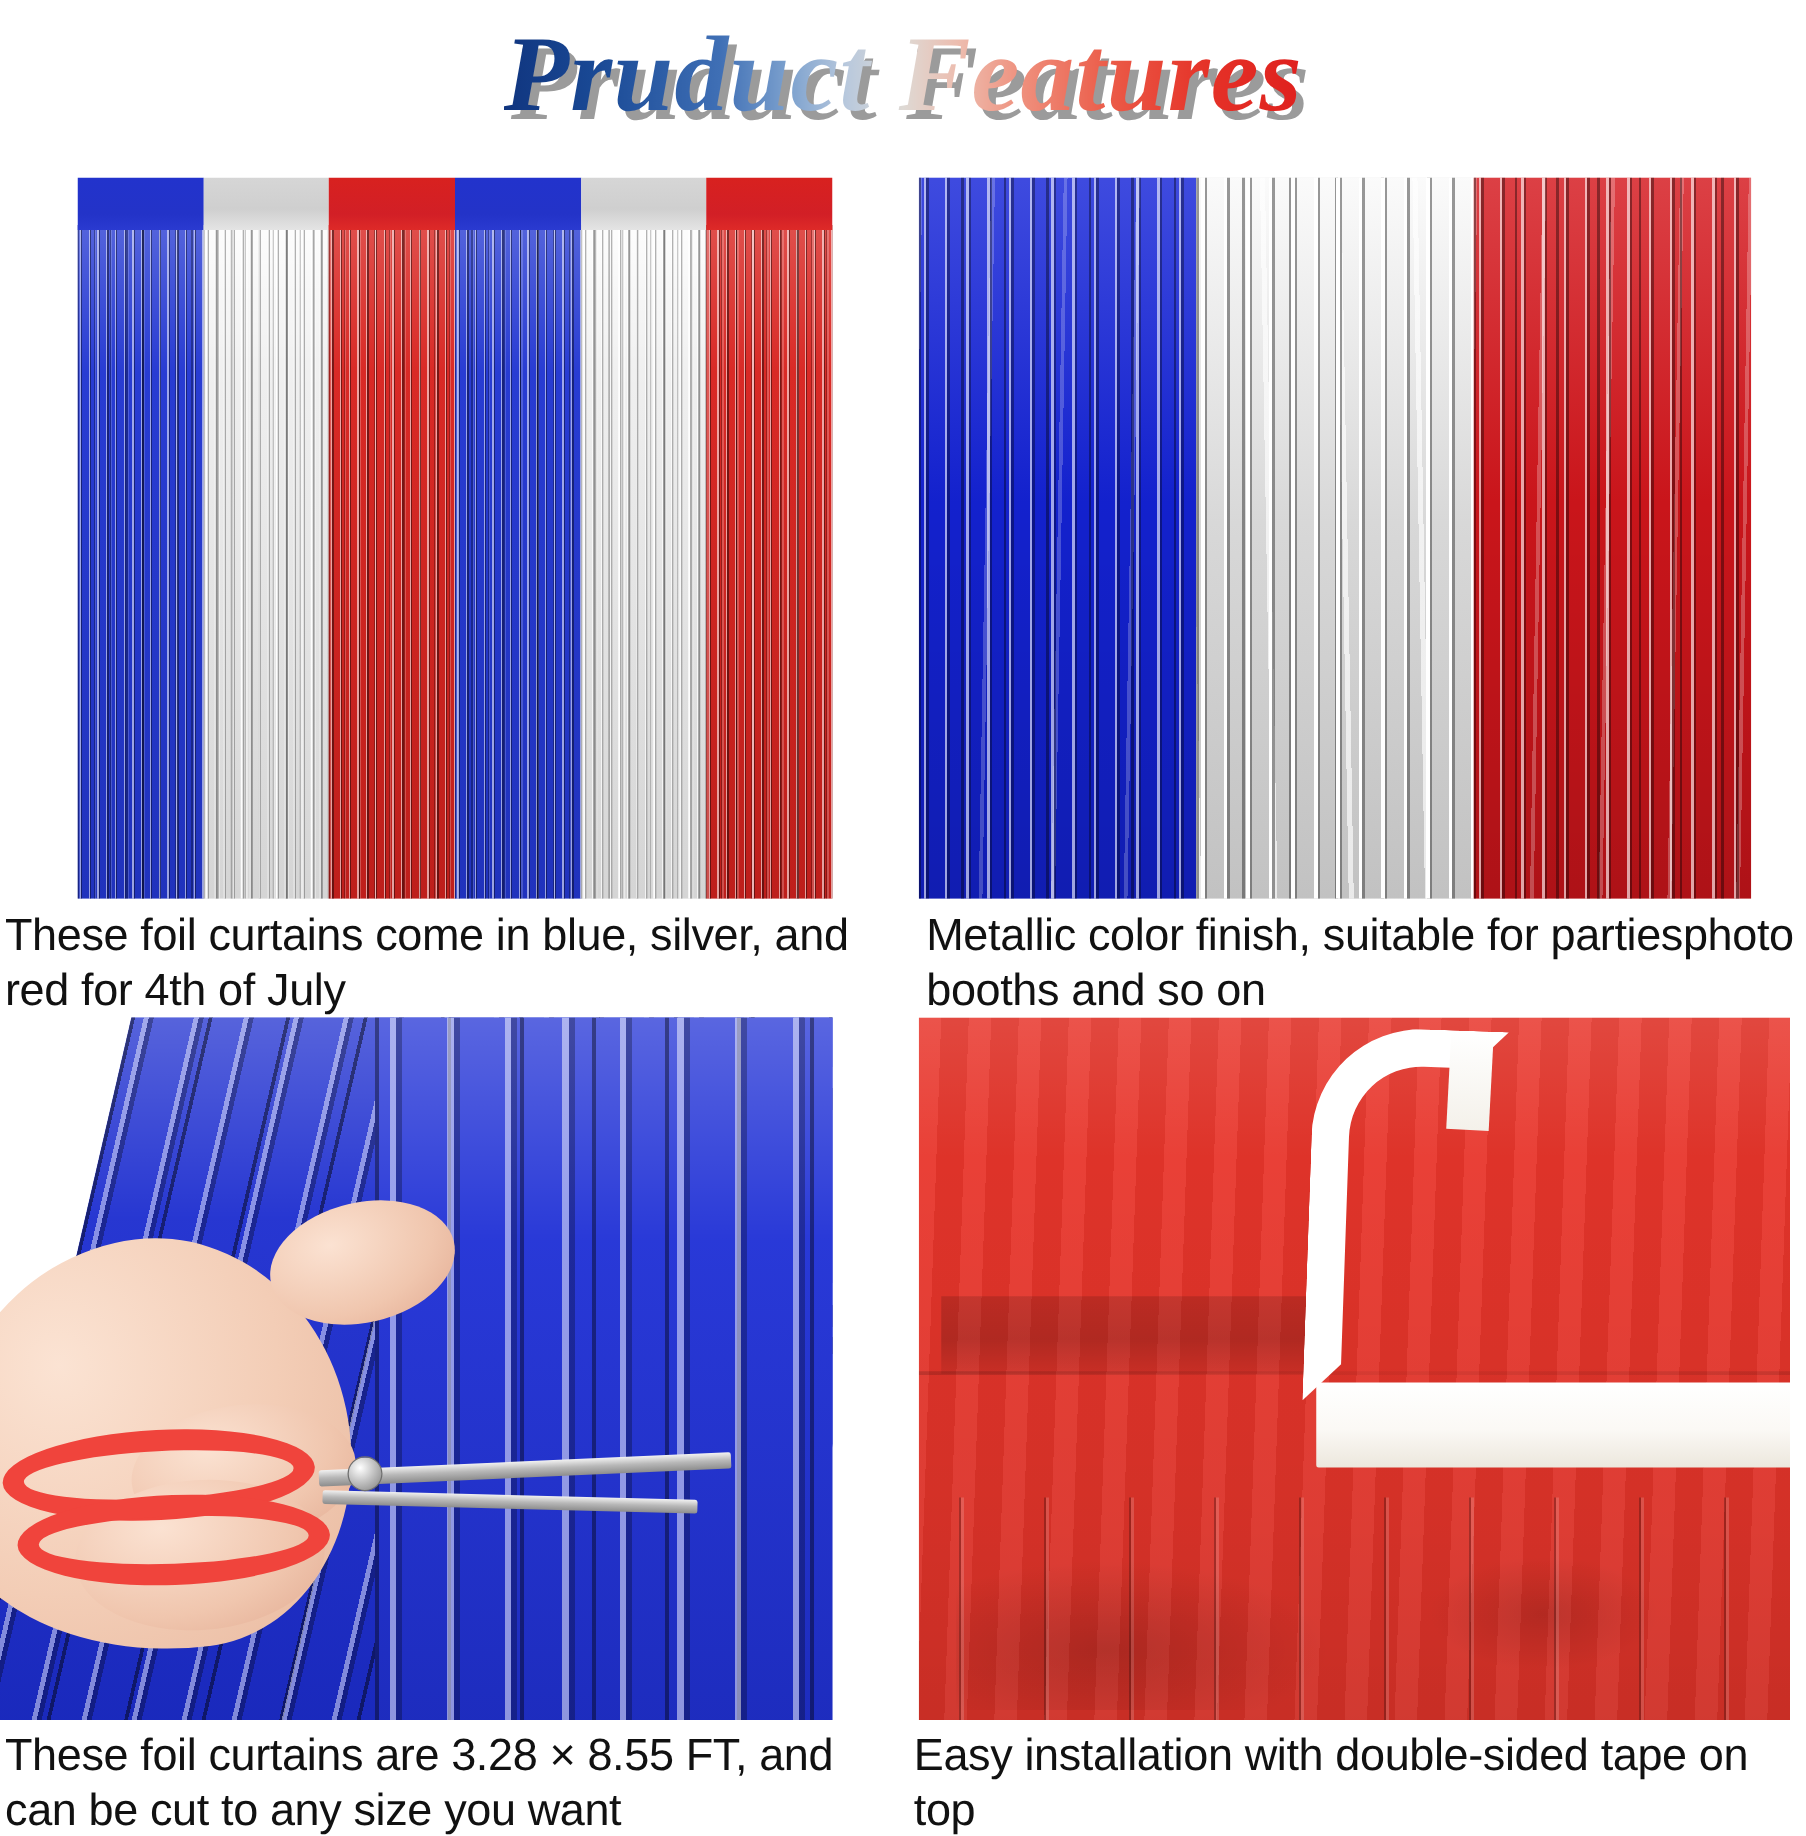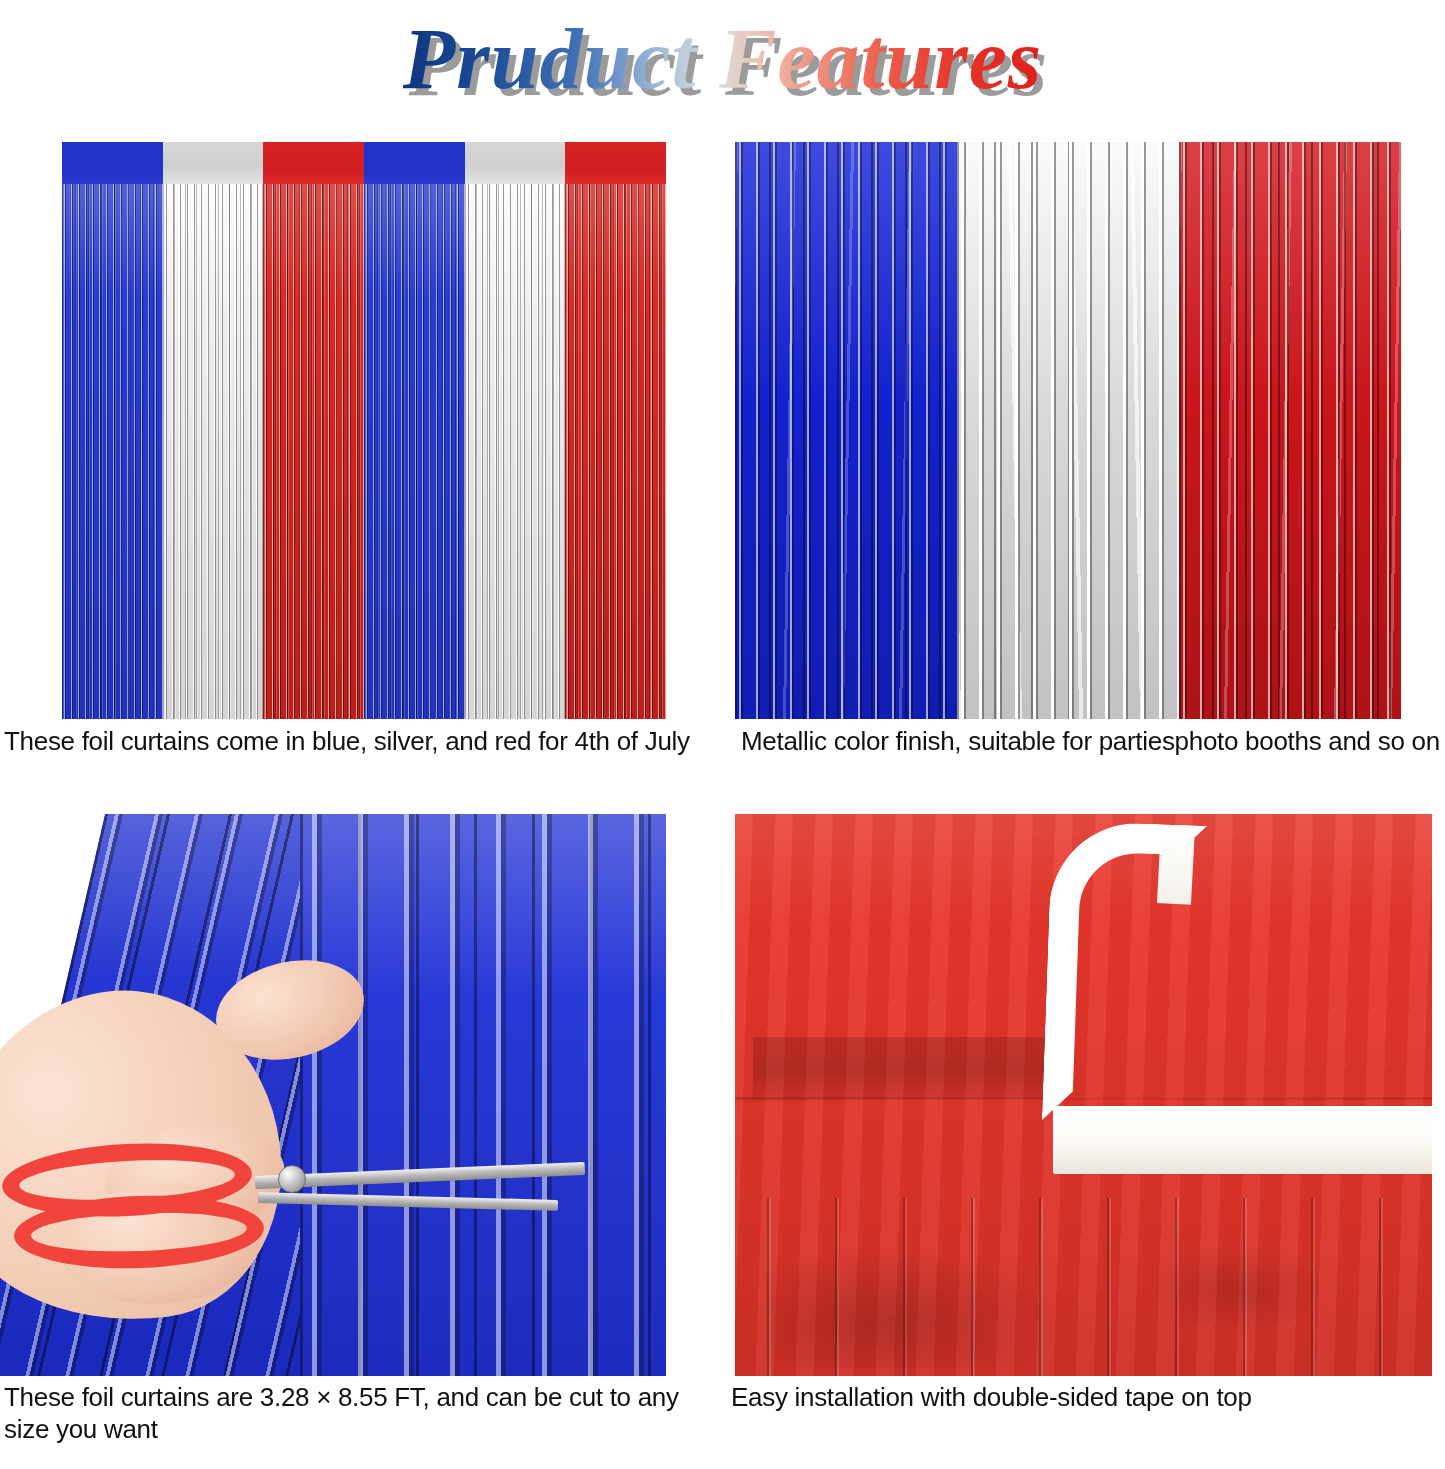--- a/index.html
+++ b/index.html
@@ -69,21 +69,21 @@
     line-height: 1;
     white-space: nowrap;
     color: #9b9b9b;
     z-index: 1;
   }
 
   
   .caption {
     position: absolute;
     font-family: "Liberation Sans", sans-serif;
-    font-size: 26px;
+    font-size: 36px;
     line-height: 1.22;
     color: #111111;
     letter-spacing: -0.3px;
   }
   .cap-tl { left: 4px;   top: 726px;  width: 690px; }
   .cap-tr { left: 741px; top: 726px;  width: 706px; }
   .cap-bl { left: 4px;   top: 1382px; width: 690px; }
   .cap-br { left: 731px; top: 1382px; width: 716px; }
 
   

